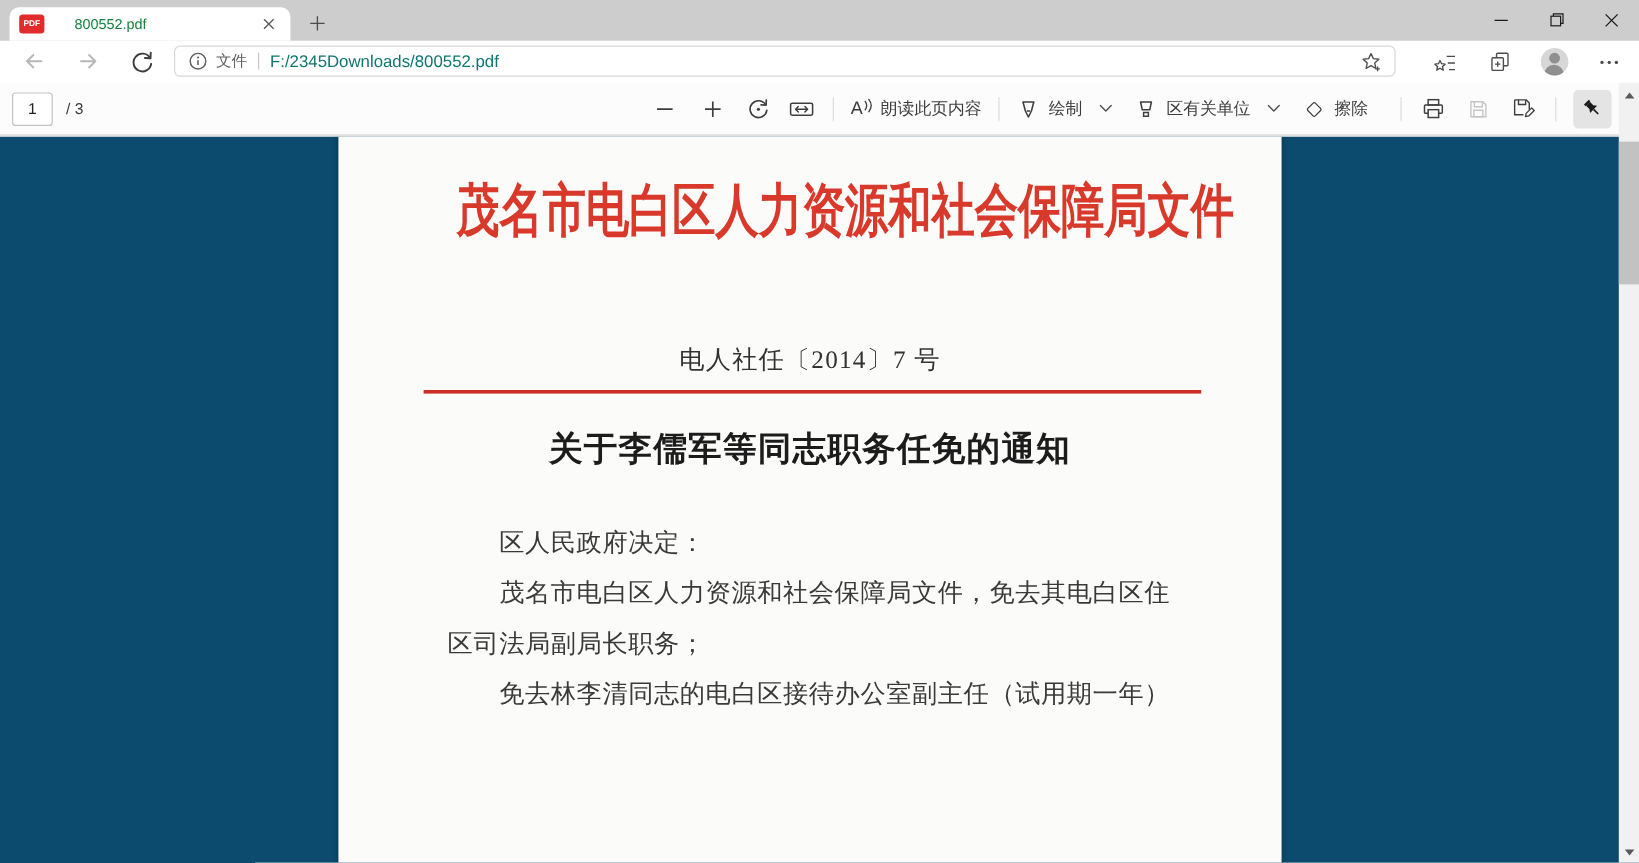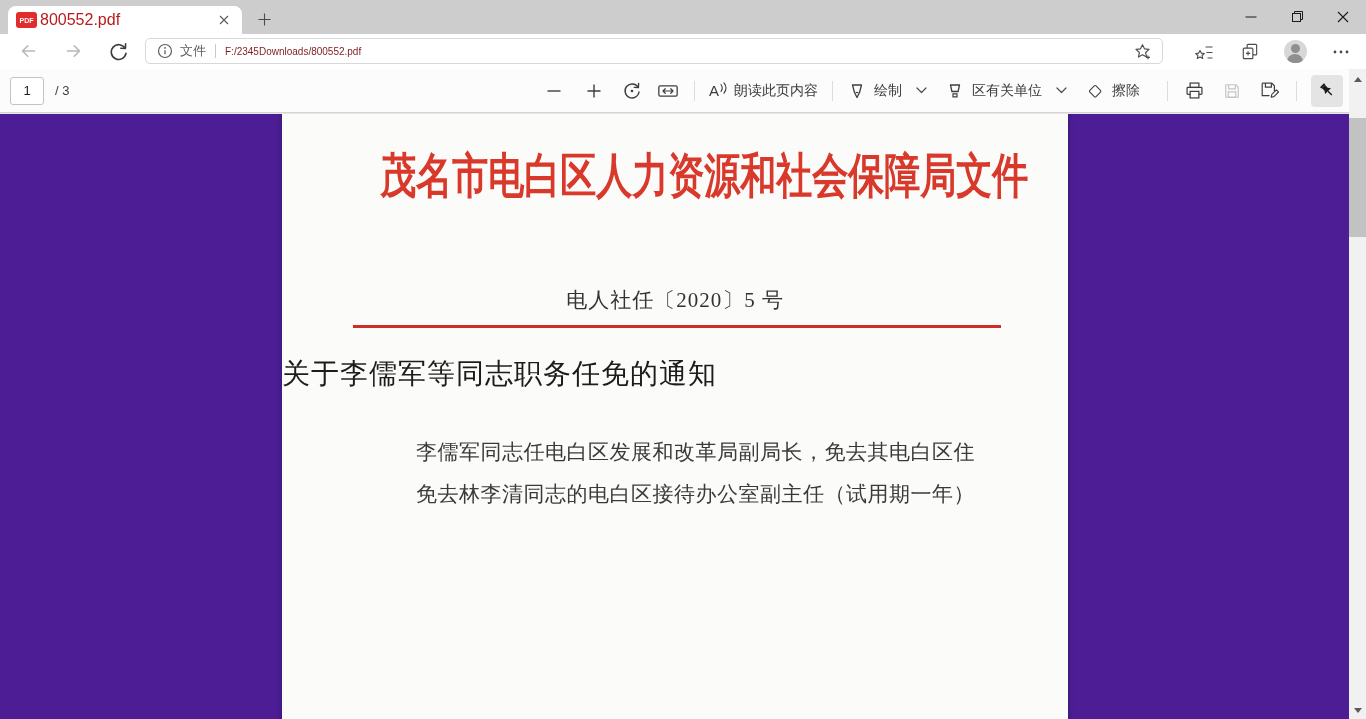--- a/index.html
+++ b/index.html
@@ -6,37 +6,37 @@
   html,body{width:1366px;height:719px;overflow:hidden;background:#e6e6e6;
     font-family:"Liberation Sans","DejaVu Sans",sans-serif}
   .window{position:relative;width:1366px;height:719px;background:#e6e6e6}
 
   
   .titlebar{position:absolute;top:0;left:0;right:0;height:34px;background:#cdcdcd}
   .tab{position:absolute;left:8px;top:6px;width:234px;height:28px;background:#fff;
     border-radius:8px 8px 0 0;display:flex;align-items:center;padding:0 8px}
   .pdf-badge{width:21px;height:16px;background:#e22b2b;border-radius:3px;color:#fff;
     font-size:7px;font-weight:bold;display:flex;align-items:center;justify-content:center;flex:none}
-  .tab-title{margin-left:3px;font-size:16px;color:#b91c1c;flex:1;white-space:nowrap;overflow:hidden}
+  .tab-title{margin-left:25px;font-size:12px;color:#15803d;flex:1;white-space:nowrap;overflow:hidden}
   .tab-close{width:20px;height:20px;display:flex;align-items:center;justify-content:center;border-radius:4px}
   .new-tab{position:absolute;left:251px;top:7px;width:26px;height:24px;display:flex;
     align-items:center;justify-content:center}
   .win-controls{position:absolute;right:0;top:0;height:33px;display:flex}
   .win-btn{width:46px;height:33px;display:flex;align-items:center;justify-content:center}
 
   
   .addressbar{position:absolute;top:34px;left:0;right:0;height:48px;background:#fff;
     border-bottom:1px solid #e3e3e3}
   .nav-btn{position:absolute;top:3px;width:32px;height:28px;display:flex;align-items:center;justify-content:center;border-radius:4px}
   .nav-back{left:12px}.nav-fwd{left:58px}.nav-reload{left:102px}
   .url-field{position:absolute;left:145px;top:4px;width:1018px;height:26px;background:#fff;
     border:1px solid #d8d8d8;border-radius:5px;display:flex;align-items:center;padding:0 8px 0 11px}
   .site-label{font-size:13px;color:#5e5e5e;margin-left:7px;white-space:nowrap}
   .url-sep{width:1px;height:14px;background:#c9c9c9;margin:0 9px}
-  .url-text{font-size:10px;color:#7f1d1d;white-space:nowrap;flex:1;overflow:hidden}
+  .url-text{font-size:14px;color:#0f766e;white-space:nowrap;flex:1;overflow:hidden}
   .field-btn{width:24px;height:22px;display:flex;align-items:center;justify-content:center;border-radius:4px;flex:none}
   .bar-btn{position:absolute;top:4px;width:30px;height:27px;display:flex;align-items:center;justify-content:center;border-radius:4px}
   .b-fav{left:1189px}.b-coll{left:1234px}.b-avatar{left:1280px}.b-more{left:1326px}
   .avatar-circle{width:23px;height:23px;border-radius:50%;background:#d7d7d7;position:relative;overflow:hidden}
   .avatar-head{position:absolute;left:7px;top:4px;width:9px;height:9px;border-radius:50%;background:#8f8f8f}
   .avatar-body{position:absolute;left:3.5px;top:14px;width:16px;height:11px;border-radius:8px 8px 0 0;background:#8f8f8f}
 
   
   .pdf-toolbar{position:absolute;top:69px;left:0;right:0;height:44px;background:#fcfcfc;
     border-bottom:1px solid #d5d5d5}
@@ -48,31 +48,31 @@
   .tools-right{position:absolute;right:23px;top:0;height:43px;display:flex;align-items:center}
   .tbtn{height:32px;min-width:32px;padding:0 4px;display:flex;align-items:center;justify-content:center;border-radius:4px}
   .tlabel{font-size:14px;color:#3d3d3d;margin-left:7px;white-space:nowrap}
   .tsep{width:1px;height:20px;background:#dcdcdc;margin:0 10px}
   .chevbtn{width:22px;height:32px;display:flex;align-items:center;justify-content:center;margin-left:4px;border-radius:4px}
   .pin-btn{width:32px;height:32px;background:#e4e4e4;border-radius:4px;display:flex;align-items:center;justify-content:center;margin-left:4px}
   .ra-a{font-size:15px;color:#3c3c3c;font-weight:400}
   .ra-waves{margin-left:1px;margin-top:-6px}
 
   
-  .content{position:absolute;top:114px;left:0;right:0;bottom:0;background:#4c1d95;overflow:hidden}
+  .content{position:absolute;top:114px;left:0;right:0;bottom:0;background:#0c4a6e;overflow:hidden}
   .page{position:absolute;left:282px;top:-6px;width:786px;height:1010px;background:#fbfbfa;
     box-shadow:0 0 5px rgba(0,0,0,.3)}
   .doc-serif{font-family:"Liberation Serif","DejaVu Serif",serif}
   .doc-header{position:absolute;top:36px;left:0;width:100%;text-align:center;white-space:nowrap;
     font-weight:bold;font-size:48px;color:#d8392b;transform:scaleX(.75);transform-origin:50% 50%}
   .doc-number{position:absolute;top:178px;left:0;width:100%;text-align:center;font-size:21px;
     color:#333;letter-spacing:1px}
   .red-rule{position:absolute;top:217px;left:71px;width:648px;height:3px;background:#cf2e27}
-  .doc-title{position:absolute;top:247px;left:0;width:100%;font-size:28px;
-    font-weight:normal;color:#1c1c1c;letter-spacing:1px}
+  .doc-title{position:absolute;top:247px;left:0;width:100%;text-align:center;font-size:28px;
+    font-weight:bold;color:#1c1c1c;letter-spacing:1px}
   .doc-body{position:absolute;top:323px;left:91px;width:610px;font-size:21px;color:#3a3a3a;
     line-height:42px;letter-spacing:.5px}
   .line{white-space:nowrap}
   .ind{text-indent:43px}
 
   
   .scrollbar{position:absolute;right:0;top:69px;bottom:0;width:17px;background:#f1f1f1;z-index:5}
   .sb-btn{position:absolute;left:0;width:17px;height:17px;display:flex;align-items:center;justify-content:center}
   .sb-up{top:2px}.sb-down{bottom:0}
   .tri-up{width:0;height:0;border-left:4px solid transparent;border-right:4px solid transparent;border-bottom:5px solid #5a5a5a}
@@ -286,25 +286,27 @@
               <path d="M12 12.7 v6.5" stroke="#1b1b1b" stroke-width="1.7"></path>
             </g>
           </svg>
       </div>
     </div>
   </div>
 
   <div class="content">
     <div class="page doc-serif">
       <div class="doc-header">茂名市电白区人力资源和社会保障局文件</div>
-      <div class="doc-number">电人社任〔2020〕5 号</div>
+      <div class="doc-number">电人社任〔2014〕7 号</div>
       <div class="red-rule"></div>
       <div class="doc-title">关于李儒军等同志职务任免的通知</div>
       <div class="doc-body">
-        <div class="line ind">李儒军同志任电白区发展和改革局副局长，免去其电白区住</div>
+        <div class="line ind">区人民政府决定：</div>
+        <div class="line ind">茂名市电白区人力资源和社会保障局文件，免去其电白区住</div>
+        <div class="line">区司法局副局长职务；</div>
         <div class="line ind">免去林李清同志的电白区接待办公室副主任（试用期一年）</div>
       </div>
     </div>
   </div>
 
   <div class="scrollbar">
     <div class="sb-btn sb-up">
         <div class="tri-up"></div>
       </div>
     <div class="sb-thumb"></div>

